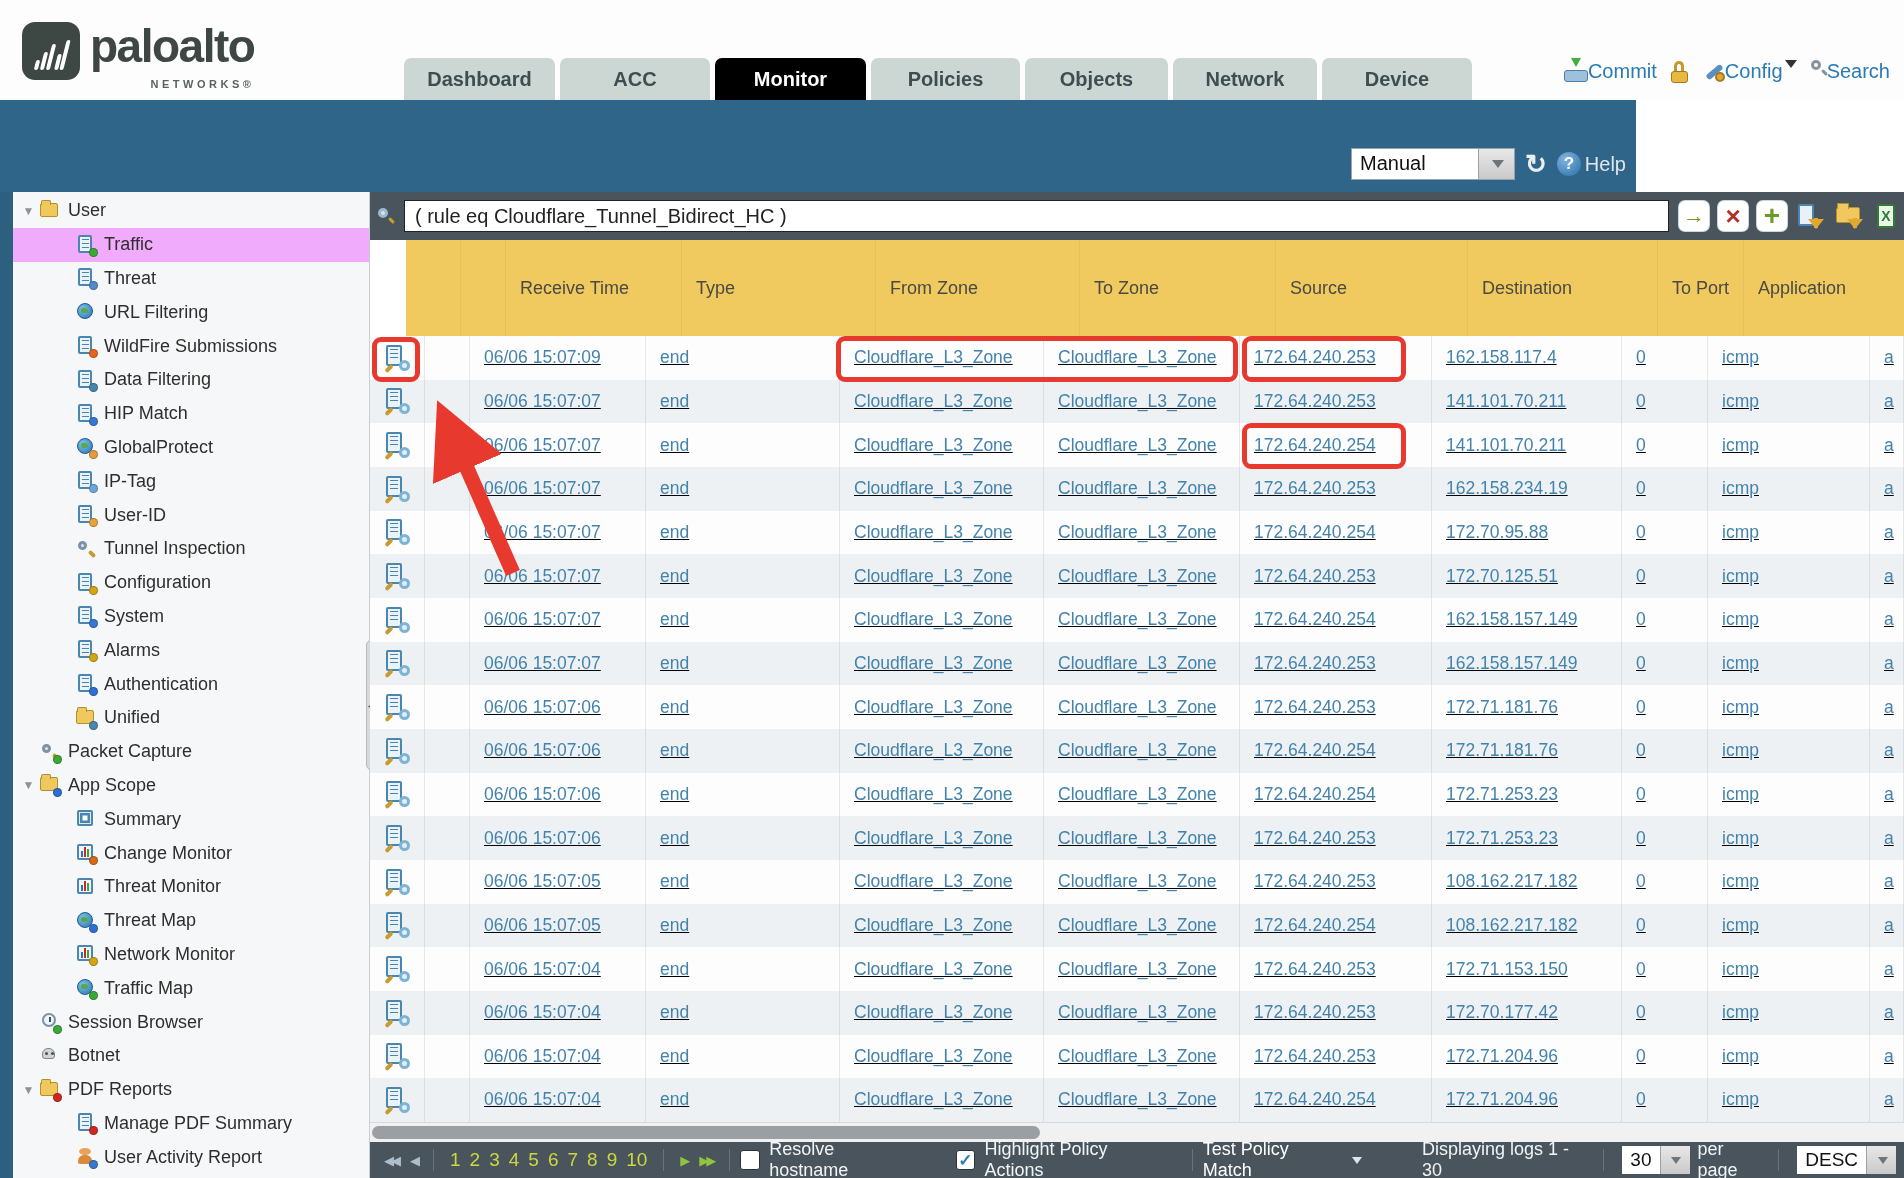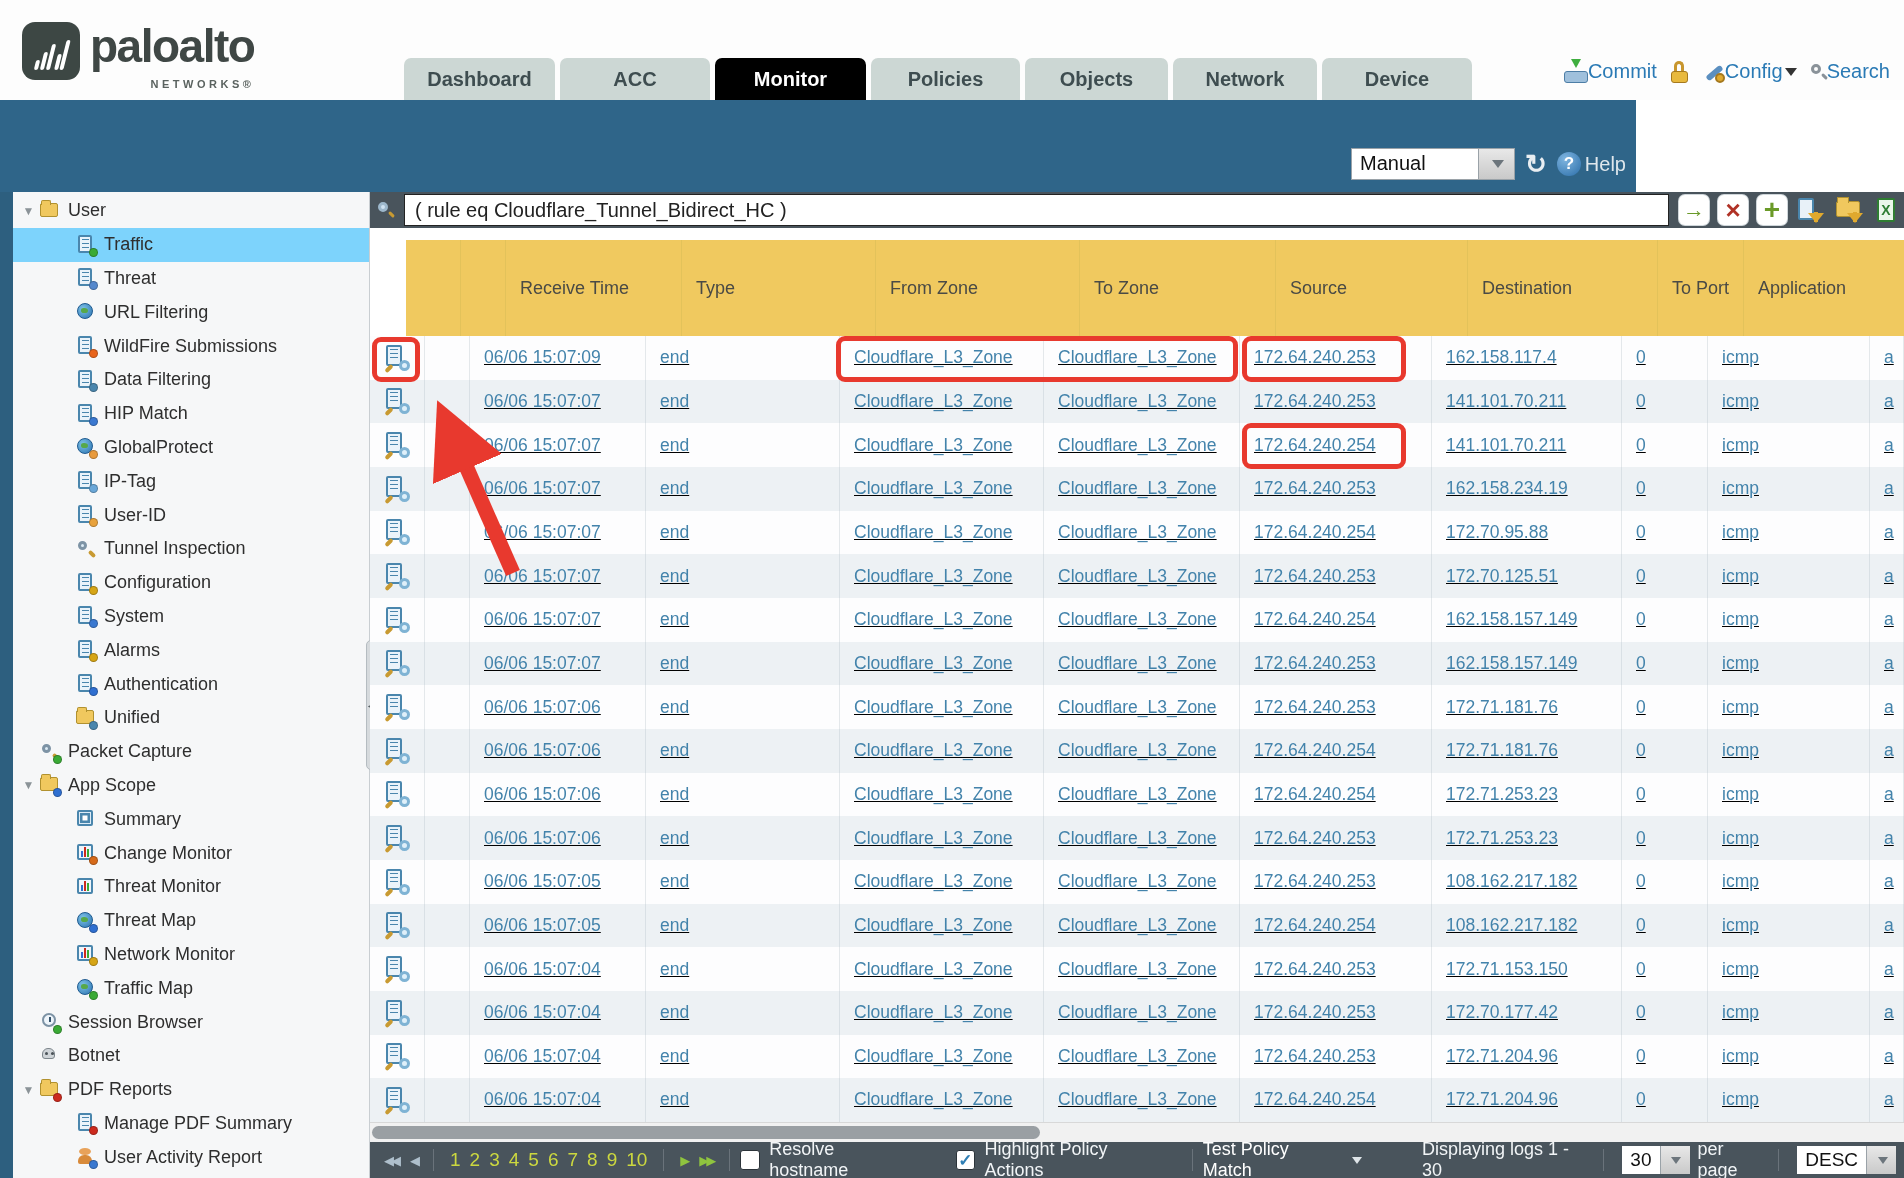--- a/index.html
+++ b/index.html
@@ -20,21 +20,21 @@
 
   .tabs { position:absolute; left:404px; top:58px; display:flex; gap:5px; }
   .tab {
     height:42px; display:flex; align-items:center; justify-content:center;
     background:#ccd7d4; color:#3e4d50; font-size:20px; font-weight:bold;
     border-radius:7px 7px 0 0; cursor:pointer;
   }
   .tab.active { background:#000000; color:#fff; }
 
   .header-actions { position:absolute; right:14px; top:60px; display:flex; align-items:center; gap:14px; font-size:20px; color:#2a7ab5; }
-  .hact { display:flex; align-items:center; cursor:pointer; }
+  .hact { display:flex; cursor:pointer; }
   .commit-glyph { position:relative; width:24px; height:22px; }
   .commit-glyph .base { position:absolute; bottom:0; left:0; width:24px; height:12px; background:#9fc0dc; border:1px solid #4d7ea6; border-radius:3px; }
   .commit-glyph .arrow { position:absolute; top:-2px; left:7px; width:0; height:0; border-left:5px solid transparent; border-right:5px solid transparent; border-top:9px solid #3fae3f; }
   .lock-glyph { position:relative; width:18px; height:22px; }
   .lock-glyph .shackle { position:absolute; top:0; left:3px; width:10px; height:10px; border:3px solid #c8962e; border-bottom:none; border-radius:6px 6px 0 0; }
   .lock-glyph .body { position:absolute; bottom:0; left:0; width:17px; height:12px; background:#e8b93e; border:1px solid #a5791f; border-radius:3px; }
   .wrench-glyph { position:relative; width:22px; height:22px; }
   .wrench-glyph .bar { position:absolute; left:2px; top:9px; width:19px; height:6px; background:#5b8fc0; border-radius:3px; transform:rotate(-40deg); }
   .wrench-glyph .gear { position:absolute; right:0; bottom:0; width:10px; height:10px; background:#e0a92e; border-radius:50%; border:2px solid #a5791f; }
   .caret-down { width:0; height:0; border-left:6px solid transparent; border-right:6px solid transparent; border-top:8px solid #333; margin-left:2px; }
@@ -52,21 +52,21 @@
   .refresh-glyph { color:#e9eef2; font-size:26px; font-weight:bold; line-height:26px; }
   .help-wrap { display:flex; align-items:center; gap:4px; }
   .help-glyph { width:24px; height:24px; border-radius:50%; background:radial-gradient(circle at 35% 30%, #7fb5e0, #2a6da8); color:#fff; font-weight:bold; font-size:17px; display:flex; align-items:center; justify-content:center; }
   .help-label { color:#dfe7ec; font-size:20px; }
 
   
   .sidebar { position:absolute; left:0; top:192px; width:370px; height:986px; background:#f6f7f8; border-right:1px solid #c9ced2; }
   .side-strip { position:absolute; left:0; top:0; width:13px; height:100%; background:#2d5f7f; }
   .tree { position:absolute; left:13px; top:2px; width:356px; }
   .tree-item { height:33.8px; display:flex; align-items:center; font-size:18px; color:#2e2e2e; cursor:pointer; white-space:nowrap; }
-  .tree-item.selected { background:#7dd3fc; }
+  .tree-item.selected { background:#f0abfc; }
   .tree-item .caret { width:13px; font-size:12px; color:#8b9398; margin-right:5px; text-align:center; }
   .tree-item.lv1 { padding-left:63px; }
   .tree-item.lv0 { padding-left:9px; }
   .ticon { position:relative; width:20px; height:20px; margin-right:8px; flex:0 0 auto; }
   .ticon .doc { position:absolute; left:2px; top:0; width:14px; height:18px; background:#eaf3fa; border:2px solid #4a86ad; border-radius:2px; }
   .ticon .doc:after { content:""; position:absolute; left:2px; top:2px; width:7px; height:10px;
      background:repeating-linear-gradient(#4a86ad 0 1.5px, transparent 1.5px 4px); }
   .ticon .folder { position:absolute; left:0; top:2px; width:18px; height:14px; background:#f0c85e; border:1.5px solid #b1912f; border-radius:2px; }
   .ticon .folder:before { content:""; position:absolute; left:0; top:-4px; width:8px; height:4px; background:#f0c85e; border:1.5px solid #b1912f; border-bottom:none; border-radius:2px 2px 0 0; }
   .ticon .globe { position:absolute; left:1px; top:1px; width:16px; height:16px; border-radius:50%; background:radial-gradient(circle at 35% 35%, #7ec2e8, #2a72b0); border:1px solid #1d5a90; }
@@ -85,21 +85,21 @@
   .ticon .clock { position:absolute; left:2px; top:1px; width:14px; height:14px; border-radius:50%; background:#eef5fb; border:2px solid #7d93a5; }
   .ticon .clock:after { content:""; position:absolute; left:5px; top:2px; width:2px; height:5px; background:#33526a; }
   .ticon .badge { position:absolute; right:-2px; bottom:-2px; width:9px; height:9px; border-radius:50%; border:1px solid rgba(0,0,0,.25); }
 
   .collapse-handle { position:absolute; left:366px; top:640px; width:11px; height:130px; background:#d6dadd; border:1px solid #b5bcc1; border-radius:5px; display:flex; align-items:center; justify-content:center; cursor:pointer; }
   .collapse-handle span { font-size:10px; color:#5b6principal468; color:#5b6468; }
 
   
   .content { position:absolute; left:370px; top:192px; width:1534px; height:986px; }
 
-  .filterbar { position:absolute; left:0; top:0; width:1534px; height:36px; background:#49545c; display:flex; align-items:center; }
+  .filterbar { position:absolute; left:0; top:0; width:1534px; height:48px; background:#49545c; display:flex; align-items:center; }
   .filter-mag { margin:0 10px 0 8px; }
   .filter-mag .lens { border-color:#9db8cc; background:#cfe3f2; }
   .filter-mag .handle { background:#c89a32; }
   .filter-input { width:1266px; height:32px; background:#fff; border:1px solid #222; font-size:20px; color:#222; padding:0 10px; font-family:"Liberation Sans", sans-serif; }
   .filter-icons { display:flex; align-items:center; gap:9px; margin-left:10px; }
   .fi { width:30px; height:30px; border-radius:6px; background:#fff; box-shadow:0 0 0 1px #cfd6da; display:flex; align-items:center; justify-content:center; font-weight:bold; cursor:pointer; position:relative; }
   .fi.arrow { color:#6a9a28; font-size:22px; }
   .fi.clear { color:#b03226; font-size:26px; line-height:26px; }
   .fi.plus { color:#6a9a28; font-size:28px; line-height:28px; }
   .fi.flat { background:transparent; box-shadow:none; }

